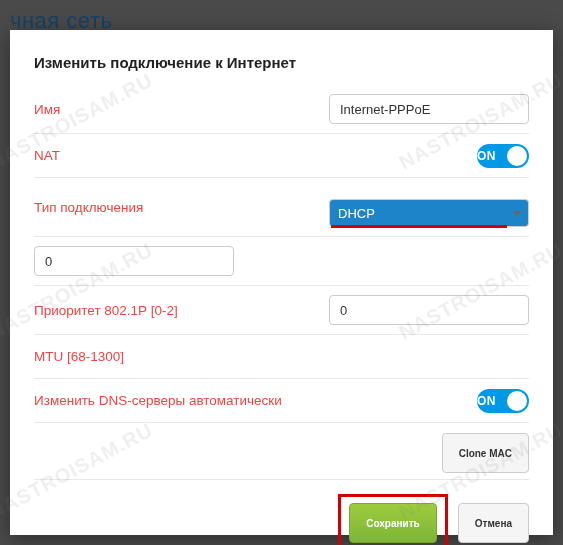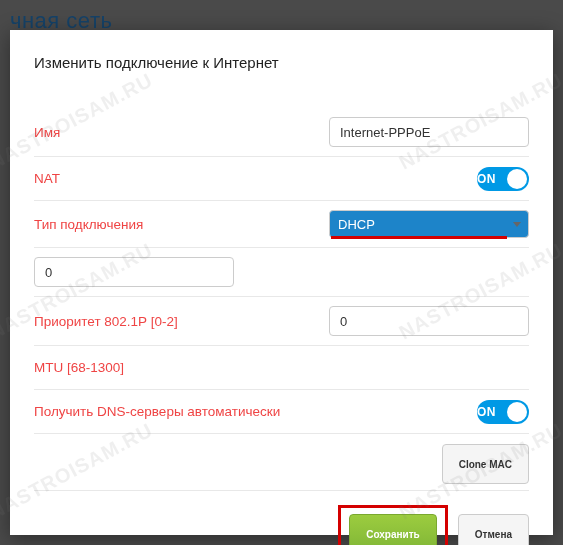--- a/index.html
+++ b/index.html
@@ -25,23 +25,23 @@
       top: 30px;
       left: 10px;
       right: 10px;
       bottom: 10px;
       background: #fff;
       box-shadow: 0 4px 20px rgba(0,0,0,0.4);
       padding: 24px 24px 18px 24px;
     }
     .modal-title {
       font-size: 15px;
-      font-weight: normal;
+      font-weight: bold;
       color: #222;
-      margin-bottom: 37px;
+      margin-bottom: 14px;
     }
     .row {
       display: flex;
       align-items: center;
       border-bottom: 1px solid #e8e8e8;
       padding: 9px 0;
       min-height: 44px;
     }
     .row.no-border { border-bottom: none; }
     .label {
@@ -60,20 +60,21 @@
       height: 30px;
       border: 1px solid #ccc;
       border-radius: 4px;
       padding: 4px 10px;
       font-size: 13px;
       color: #333;
     }
     .select-wrap {
       width: 100%;
       position: relative;
+      margin-top: 12px;
     }
     select {
       width: 100%;
       height: 28px;
       border: 1px solid #ccc;
       border-radius: 4px;
       background: #1d84c9;
       color: #fff;
       padding: 3px 8px;
       font-size: 13px;
@@ -226,21 +227,21 @@
     <div class="control">
       <input type="text" value="0" style="">
     </div>
   </div>
 
   <div class="row">
     <div class="label">MTU [68-1300]</div>
   </div>
 
   <div class="row">
-    <div class="label">Получить DNS-серверы автоматически</div>
+    <div class="label">Изменить DNS-серверы автоматически</div>
     <div class="control">
       <div class="toggle">
         <span class="toggle-text">ON</span>
         <div class="toggle-knob"></div>
       </div>
     </div>
   </div>
 
   <div class="btn-row">
     <button class="btn">Clone MAC</button>

